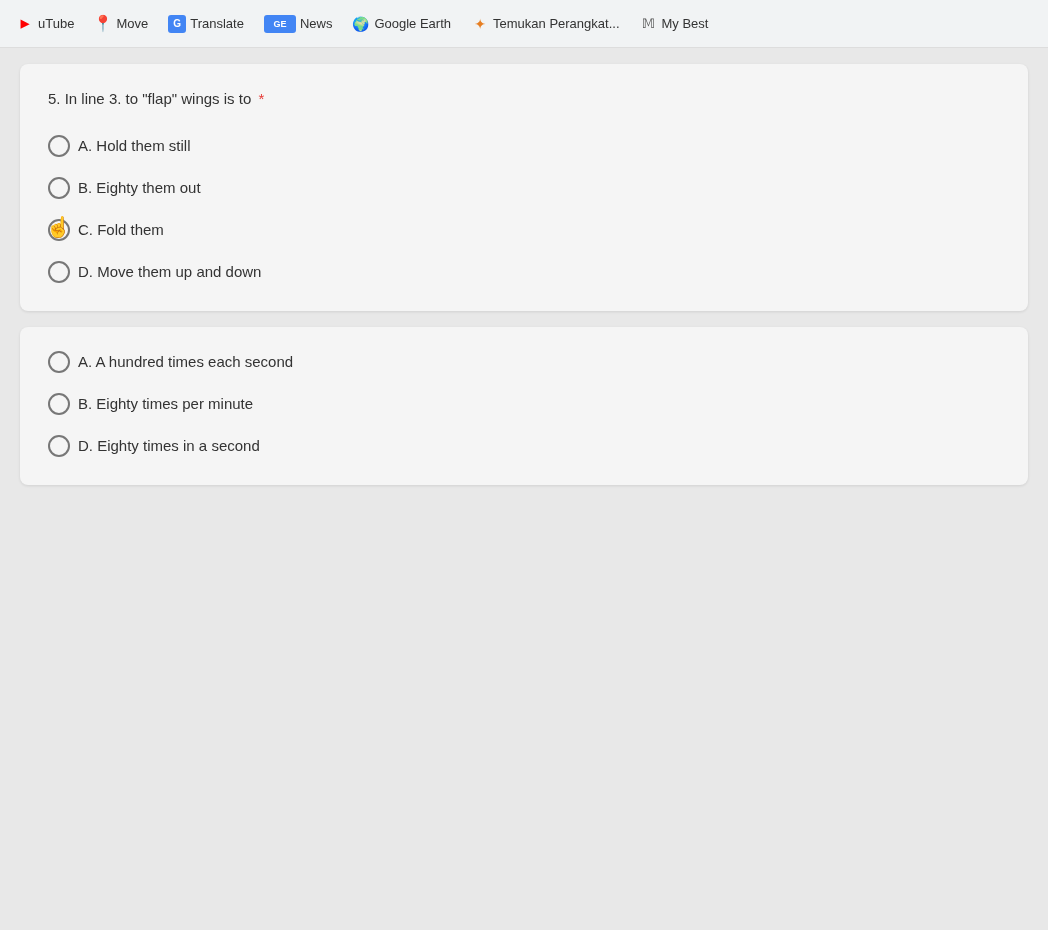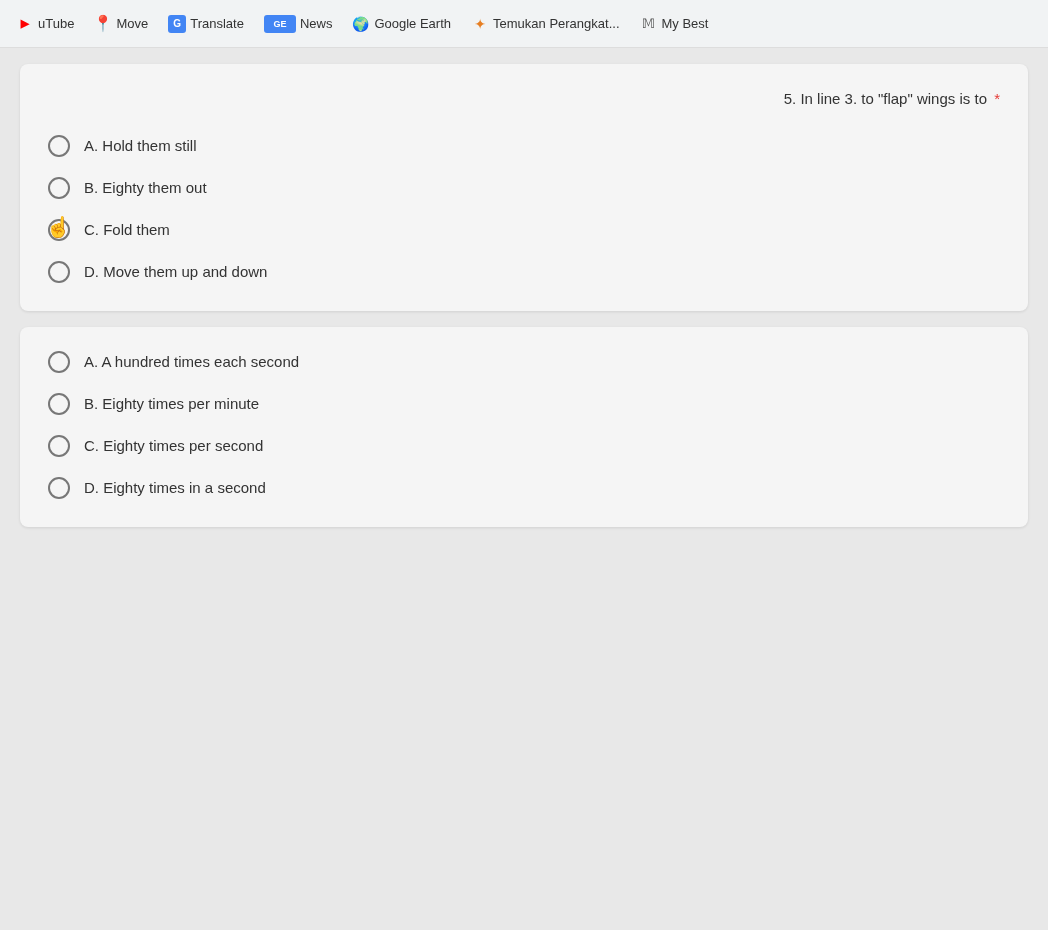--- a/index.html
+++ b/index.html
@@ -50,21 +50,20 @@
     
     .icon-perangkat { font-size: 14px; color: #e67e22; }
     
     .icon-mybest { color: #555; font-size: 13px; }
 
     
     .main-content {
       background: #e8e8e8;
       padding: 16px 20px;
       min-height: 882px;
-      text-align: right;
     }
 
     
     .question-card {
       background: #f5f5f5;
       border-radius: 8px;
       padding: 24px 28px 28px 28px;
       margin-bottom: 16px;
       box-shadow: 0 1px 3px rgba(0,0,0,0.1);
     }
@@ -76,21 +75,21 @@
       line-height: 1.5;
     }
     .question-title .required {
       color: #e53935;
       margin-left: 3px;
     }
 
     .option-row {
       display: flex;
       align-items: center;
-      gap: 14px;
+      gap: 8px;
       margin-bottom: 20px;
       cursor: pointer;
     }
     .option-row:last-child {
       margin-bottom: 0;
     }
 
     .radio-circle {
       width: 22px;
       height: 22px;
@@ -184,24 +183,20 @@
     <div class="option-row">
       <div class="radio-circle"></div>
       <span class="option-label">A. A hundred times each second</span>
     </div>
 
     <div class="option-row">
       <div class="radio-circle"></div>
       <span class="option-label">B. Eighty times per minute</span>
     </div>
 
-    <div class="option-row">
-      <div class="radio-circle"></div>
-      <span class="option-label">C. Eighty times per second</span>
-    </div>
 
     <div class="option-row">
       <div class="radio-circle"></div>
       <span class="option-label">D. Eighty times in a second</span>
     </div>
   </div>
 
 </div>
 
 </body></html>

